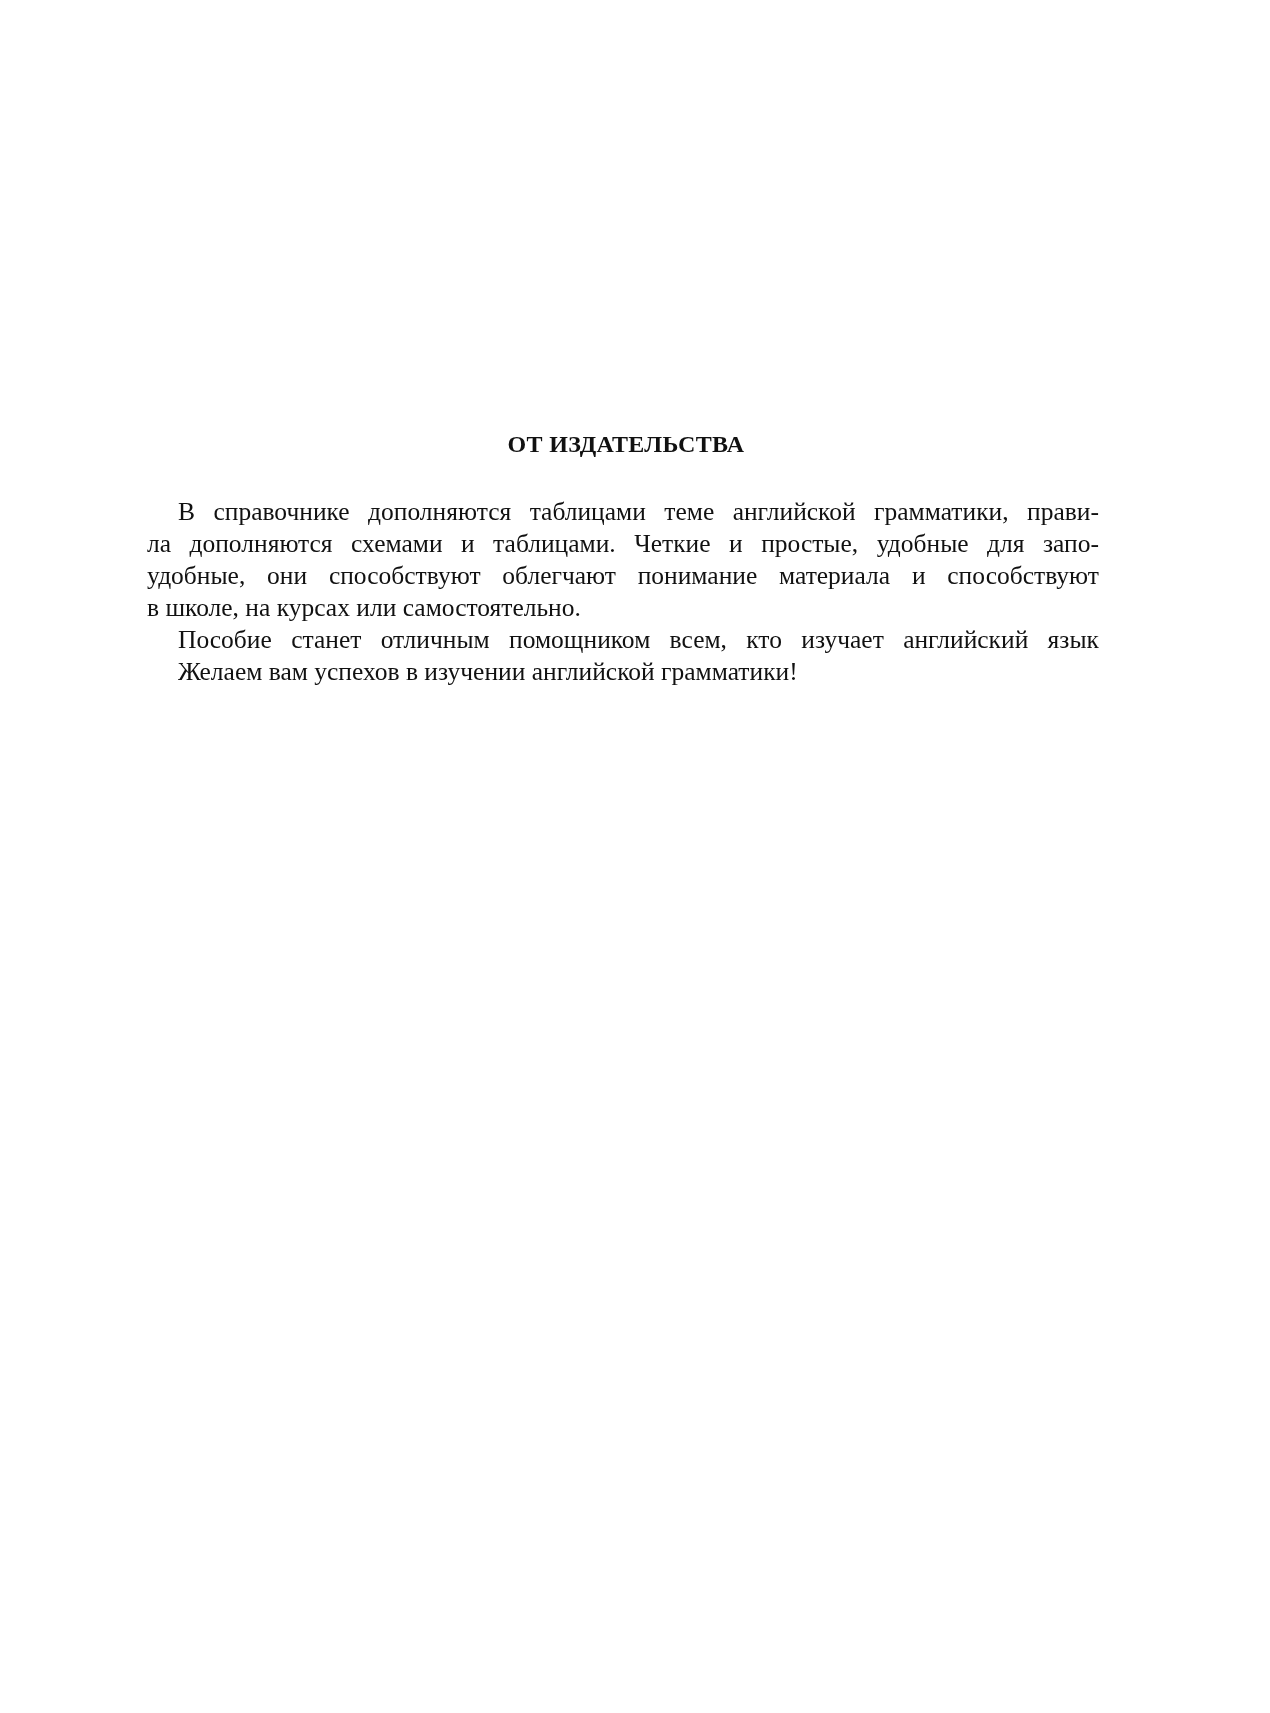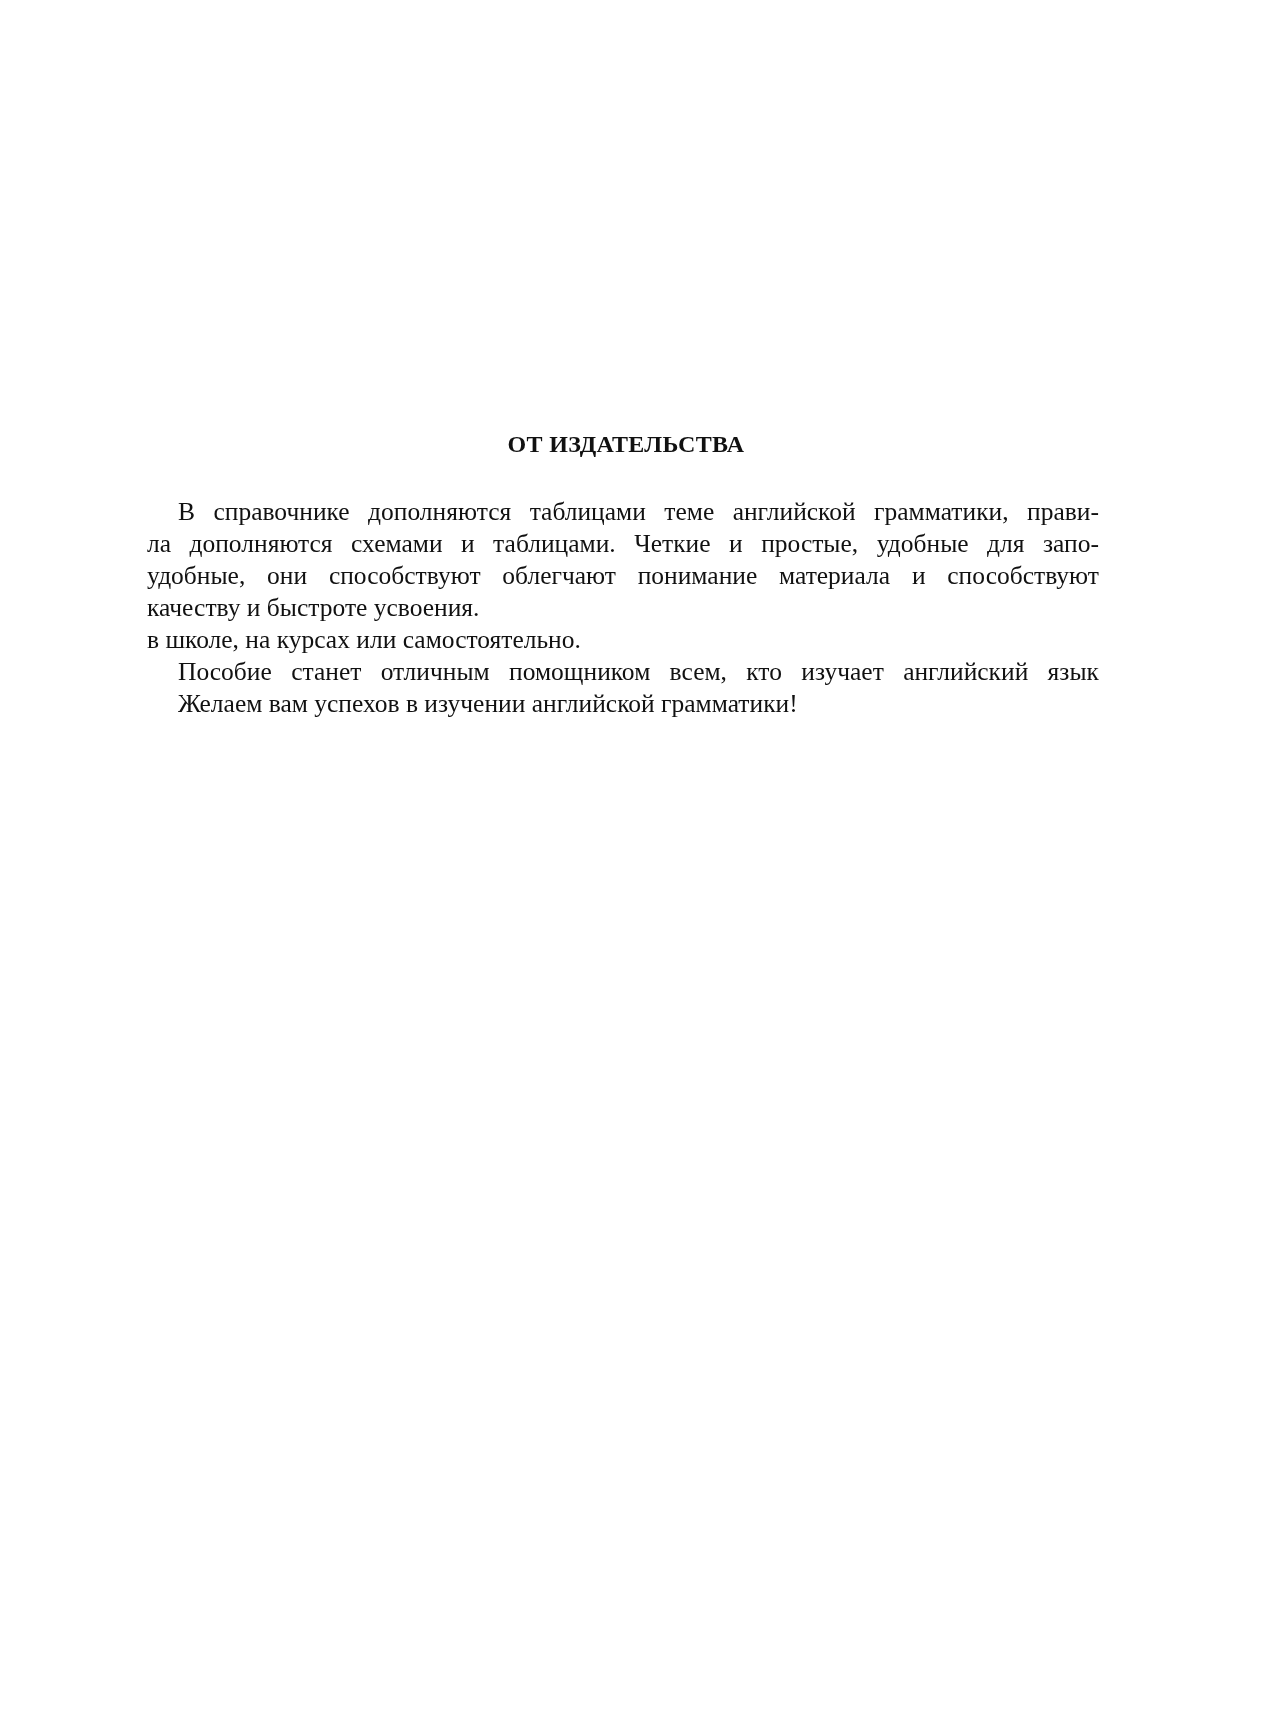--- a/index.html
+++ b/index.html
@@ -97,21 +97,20 @@
             <span>удобные,</span>
             <span>они</span>
             <span>способствуют</span>
             <span>облегчают</span>
             <span>понимание</span>
             <span>материала</span>
             <span>и</span>
             <span>способствуют</span>
           </span>
       </span>
-      <span class="line">качеству и быстроте усвоения.</span>
     </div>
 
 
     <div>
       <span class="line">в школе, на курсах или самостоятельно.</span>
       <span class="line indent">
         <span class="jl">
             <span>Пособие</span>
             <span>станет</span>
             <span>отличным</span>

